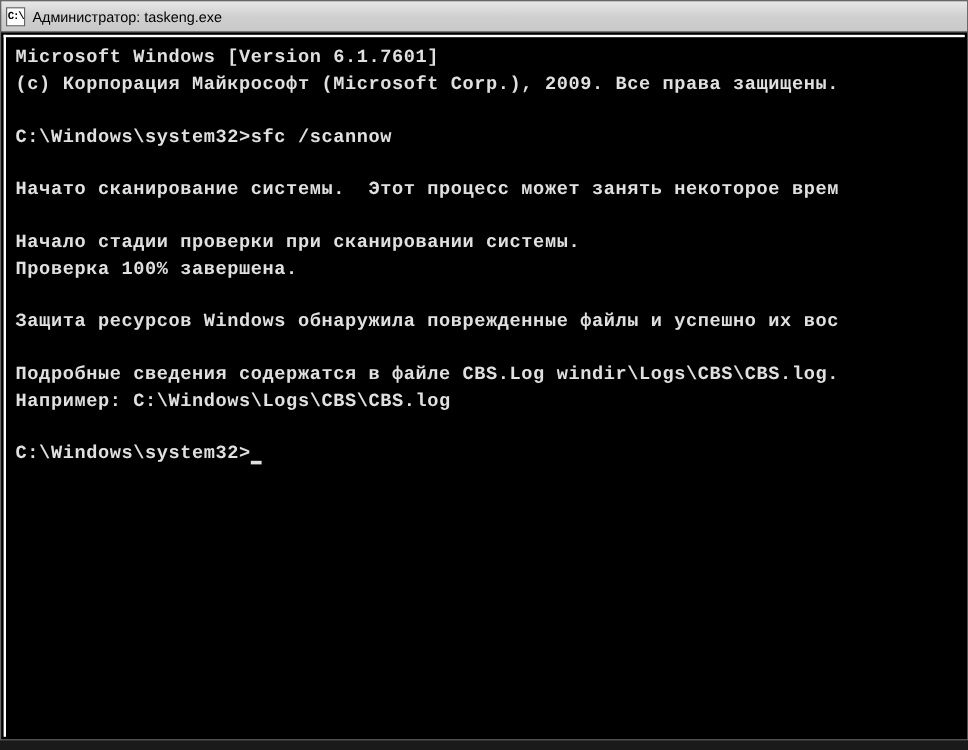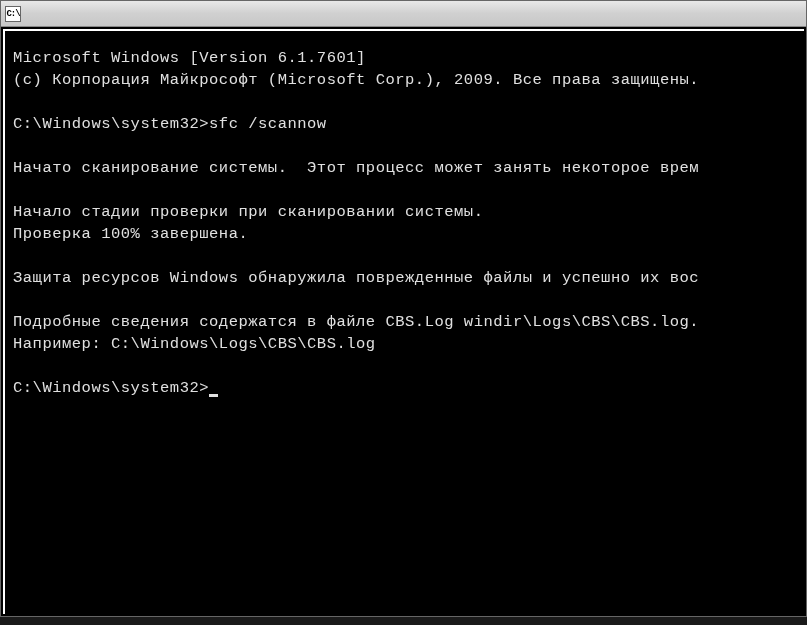--- a/index.html
+++ b/index.html
@@ -46,25 +46,26 @@
       letter-spacing: -1px;
     }
     .titlebar-text {
       font-family: 'Segoe UI', Tahoma, sans-serif;
       font-size: 12px;
       color: #000;
     }
     .terminal-area {
       flex: 1;
       background: #000;
-      padding: 16px 8px;
+      padding: 6px 8px;
       border-top: 2px solid #fff;
       border-left: 2px solid #fff;
       margin: 2px;
       overflow: hidden;
+      font-weight: bold;
     }
     .terminal-content {
       color: #e0e0e0;
       font-family: 'Courier New', 'Lucida Console', monospace;
       font-size: 15.5px;
       line-height: 22px;
       white-space: pre;
       letter-spacing: 0.5px;
     }
     .cursor {
@@ -75,20 +76,21 @@
       vertical-align: bottom;
       margin-bottom: 2px;
     }
   </style>
 </head>
 <body>
 
 <div class="window">
   <div class="titlebar">
     <div class="titlebar-icon">C:\</div>
+    <div class="titlebar-text">Администратор: taskeng.exe</div>
   </div>
   <div class="terminal-area">
     <div class="terminal-content"><span>Microsoft Windows [Version 6.1.7601]</span>
 <span>(c) Корпорация Майкрософт (Microsoft Corp.), 2009. Все права защищены.</span>
 
 <span>C:\Windows\system32&gt;</span><span>sfc /scannow</span>
 
 <span>Начато сканирование системы.  Этот процесс может занять некоторое врем</span>
 
 <span>Начало стадии проверки при сканировании системы.</span>

